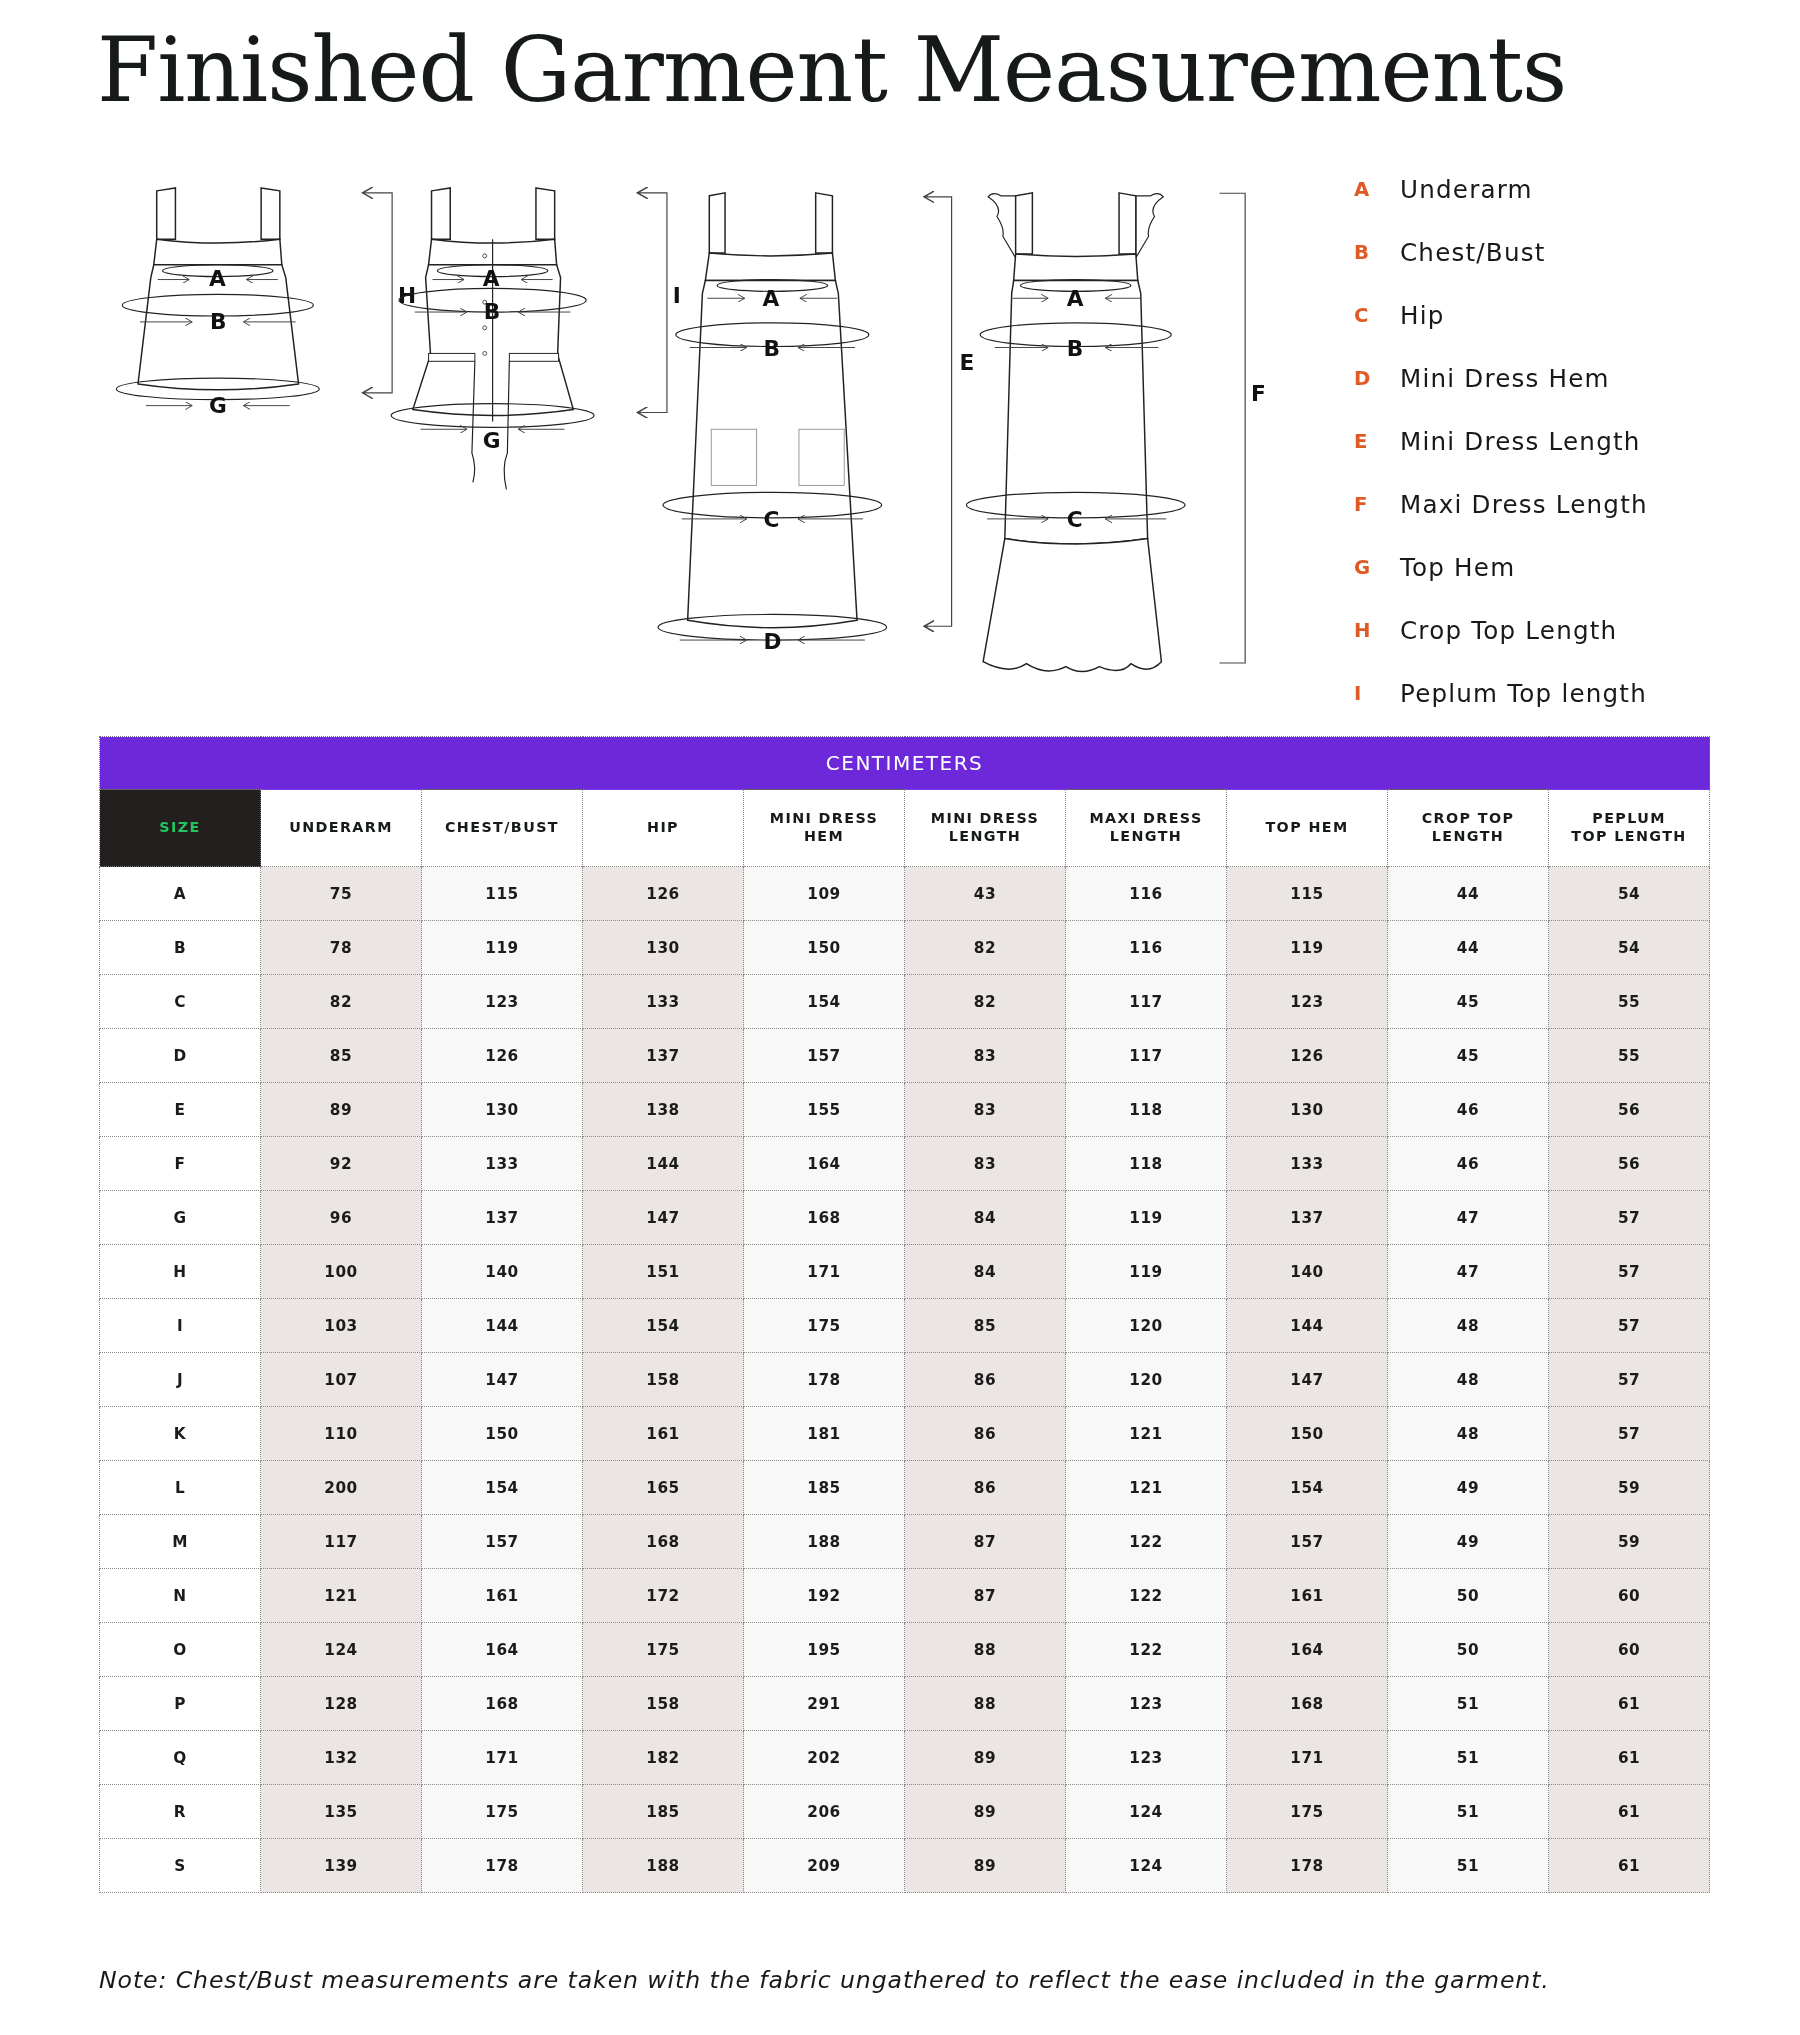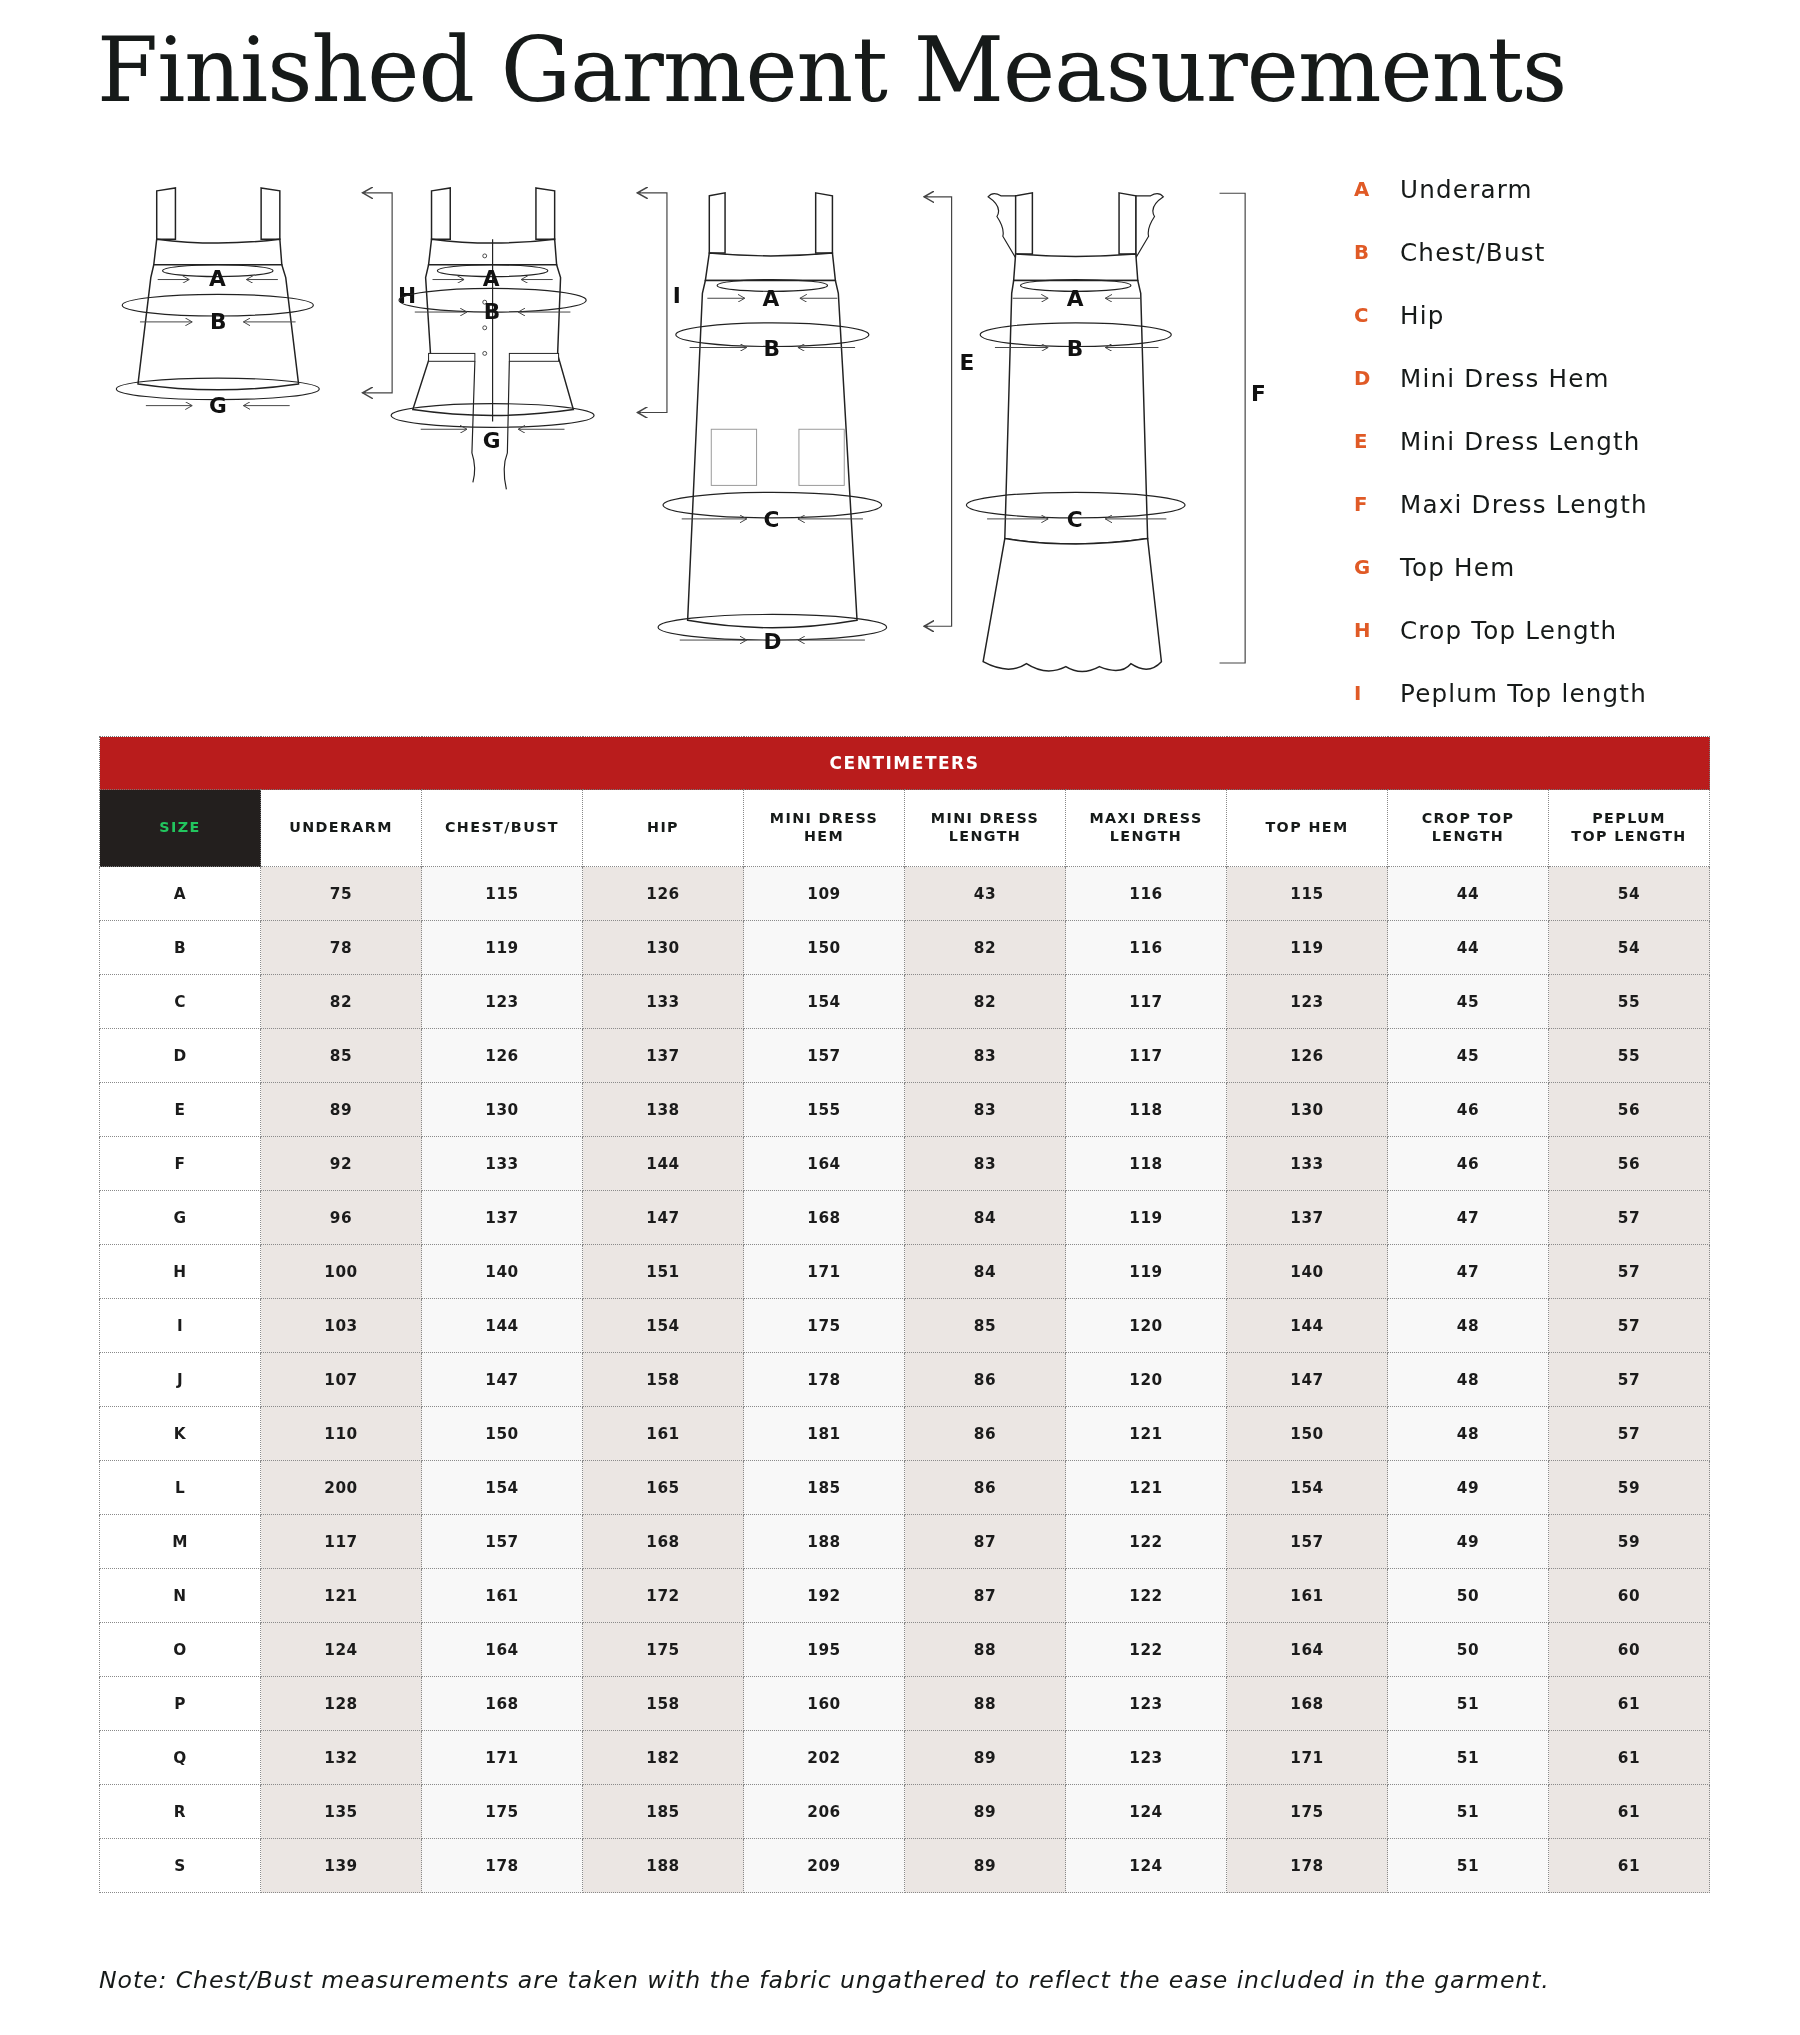--- a/index.html
+++ b/index.html
@@ -23,22 +23,22 @@
     font-size: 19.7px; color: #e05a26;
   }
   .legend-label {
     font-family: "DejaVu Sans", sans-serif; font-size: 24.6px; letter-spacing: 1.2px; color: #161a19;
   }
 
   .table-wrap { position: absolute; left: 99px; top: 736px; width: 1608px; }
   table { border-collapse: collapse; table-layout: fixed; width: 1608px; }
   col.c { width: 161px; }
   .units-row th {
-    background: #b91c1c; color: #fff; height: 53px;
-    font-family: "DejaVu Sans", sans-serif; font-size: 17px; font-weight: bold; letter-spacing: 1.5px;
+    background: #6d28d9; color: #fff; height: 53px;
+    font-family: "DejaVu Sans", sans-serif; font-size: 20px; font-weight: normal; letter-spacing: 1.5px;
     border: 1px dotted #777;
   }
   .head-row th {
     height: 77px; background: #ffffff; color: #161a19;
     font-family: "DejaVu Sans", sans-serif; font-size: 14.3px; font-weight: bold; letter-spacing: 1.4px;
     line-height: 17.7px; border-left: 1px dotted #888; border-right: 1px dotted #888;
     padding: 0 3.9px;
   }
   .head-row th.size-head { background: #231f1e; color: #22c55e; border: 1px dotted #777; }
   td {
@@ -453,21 +453,21 @@
           <td class="light">122</td>
           <td class="shade">164</td>
           <td class="light">50</td>
           <td class="shade">60</td>
         </tr>
         <tr>
           <td class="size-cell">P</td>
           <td class="shade">128</td>
           <td class="light">168</td>
           <td class="shade">158</td>
-          <td class="light">160</td>
+          <td class="light">291</td>
           <td class="shade">88</td>
           <td class="light">123</td>
           <td class="shade">168</td>
           <td class="light">51</td>
           <td class="shade">61</td>
         </tr>
         <tr>
           <td class="size-cell">Q</td>
           <td class="shade">132</td>
           <td class="light">171</td>

